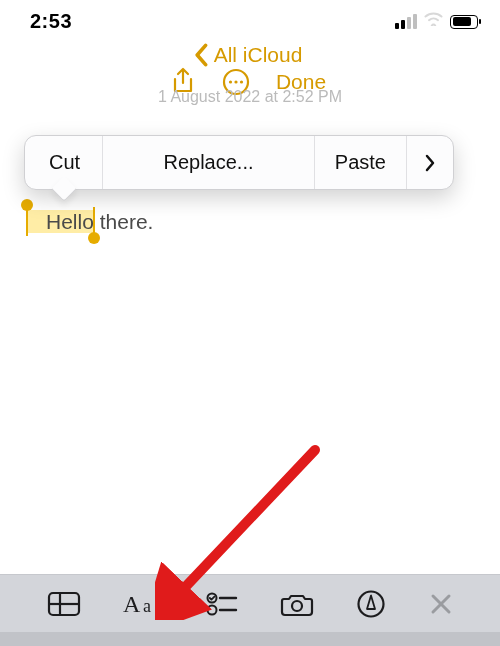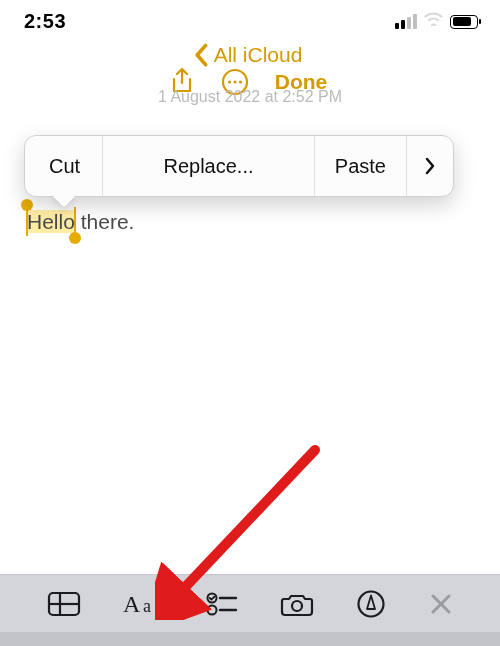--- a/index.html
+++ b/index.html
@@ -1,20 +1,20 @@
 <!DOCTYPE html>
 <html><head>
 <meta charset="utf-8">
 <style>
   * { box-sizing: border-box; margin: 0; padding: 0; }
   html, body { width: 500px; height: 646px; font-family: -apple-system, "Helvetica Neue", Arial, sans-serif; background:#fff; }
   body { position: relative; overflow: hidden; }
 
   
-  .status-bar { display:flex; justify-content:space-between; align-items:center; padding: 10px 22px 4px 24px; font-weight:600; }
+  .status-bar { display:flex; justify-content:space-between; align-items:center; padding: 10px 22px 4px 30px; font-weight:600; }
   .status-time { font-size:20px; letter-spacing:0.5px; }
   .status-icons { display:flex; align-items:center; gap:6px; }
   .signal { display:flex; align-items:flex-end; gap:2px; }
   .signal .bar { width:4px; background:#000; border-radius:1px; }
   .signal .b1 { height:6px; }
   .signal .b2 { height:9px; }
   .signal .b3 { height:12px; opacity:0.25; }
   .signal .b4 { height:15px; opacity:0.25; }
   .wifi { font-size:18px; opacity:0.4; position:relative; top:-1px;}
   .battery { width:28px; height:14px; border:1.5px solid #000; border-radius:4px; position:relative; }
@@ -22,36 +22,36 @@
   .battery .level { position:absolute; left:1.5px; top:1.5px; bottom:1.5px; width:70%; background:#000; border-radius:2px; }
 
   
   .nav-bar { display:flex; align-items:center; padding:6px 14px 8px 10px;flex-direction:column; }
   .nav-back { display:flex; align-items:center; gap:4px; color:#d69a00; font-size:21px; }
   .nav-back svg { width:16px; height:24px; }
   .nav-spacer { flex:1; }
   .nav-actions { display:flex; align-items:center; gap:26px; }
   .nav-actions .iconbtn { color:#d69a00; }
   .nav-actions svg { display:block; }
-  .done { color:#d69a00; font-size:21px; font-weight:700; }
+  .done { color:#d69a00; font-size:21px; font-weight:400; }
 
   .faded-date { position:absolute; left:0; right:0; top:88px; text-align:center; font-size:16px; color:#bbb; z-index:0;}
 
   
-  .context-menu { position:absolute; top:135px; left:24px; width:430px; height:62px; background:#fcfcfd; border:1px solid #d0d0d3; border-radius:12px; box-shadow:0 8px 22px rgba(0,0,0,0.18); display:flex; align-items:stretch; z-index:5;}
+  .context-menu { position:absolute; top:135px; left:24px; width:430px; height:55px; background:#fcfcfd; border:1px solid #d0d0d3; border-radius:12px; box-shadow:0 8px 22px rgba(0,0,0,0.18); display:flex; align-items:stretch; z-index:5;}
   .context-menu .item { flex:0 0 auto; display:flex; align-items:center; justify-content:center; padding:0 20px; font-size:20px; border-right:1px solid #e0e0e3; color:#111; }
   .context-menu .item:first-child { padding-left:24px; padding-right:22px;}
   .context-menu .item.more { flex:1; border-right:1px solid #e0e0e3; }
   .context-menu .arrow { width:46px; display:flex; align-items:center; justify-content:center; border-right:none; }
   .context-menu .tail { position:absolute; bottom:-9px; left:30px; width:18px; height:18px; background:#fcfcfd; border-left:1px solid #d0d0d3; border-bottom:1px solid #d0d0d3; transform:rotate(-45deg); border-bottom-left-radius:3px; box-shadow:-3px 3px 6px rgba(0,0,0,0.08);}
 
   
   .note-content { position:absolute; top:210px; left:27px; right:20px; font-size:21px; color:#4a4a4a; z-index:2;}
   .sel-wrap { position:relative; display:inline-block; }
-  .selection { background:rgba(255,204,0,0.35); }
+  .selection { background:rgba(255,204,0,0.35);padding-left:19px; }
   .handle { position:absolute; width:12px; height:12px; background:#e6ac00; border-radius:50%; }
   .handle.start { left:-6px; top:-11px; }
   .handle.end { right:-6px; bottom:-10px; }
   .handle::after{ content:""; position:absolute; width:2px; height:26px; background:#e6ac00; left:5px; }
   .handle.start::after{ top:11px; }
   .handle.end::after{ bottom:11px; }
 
   
   .arrow-annot { position:absolute; left:155px; top:440px; z-index:4; pointer-events:none;}
 

